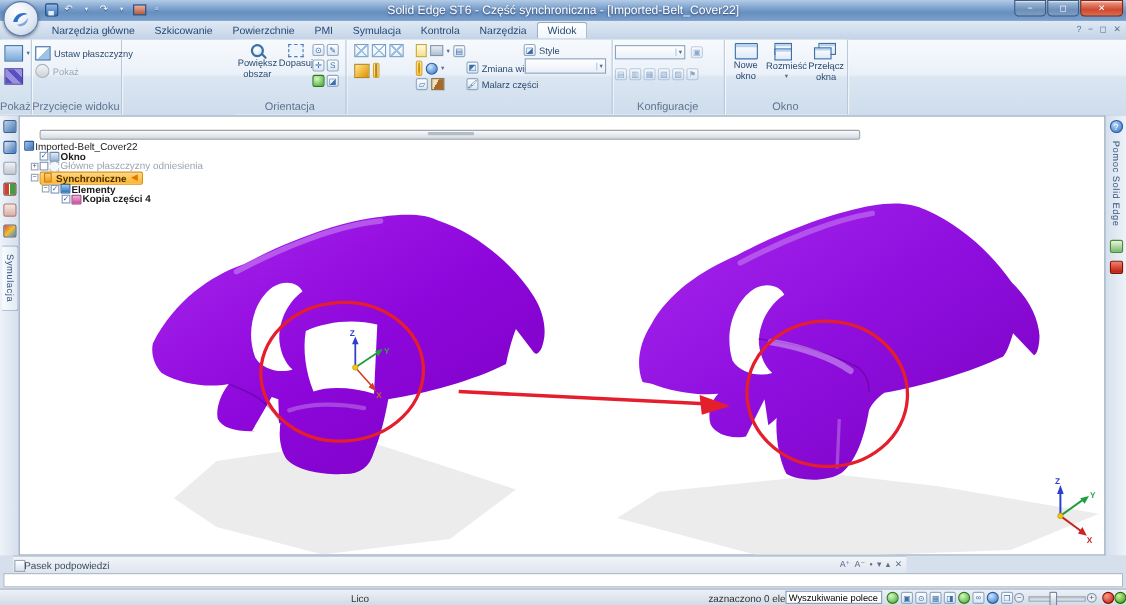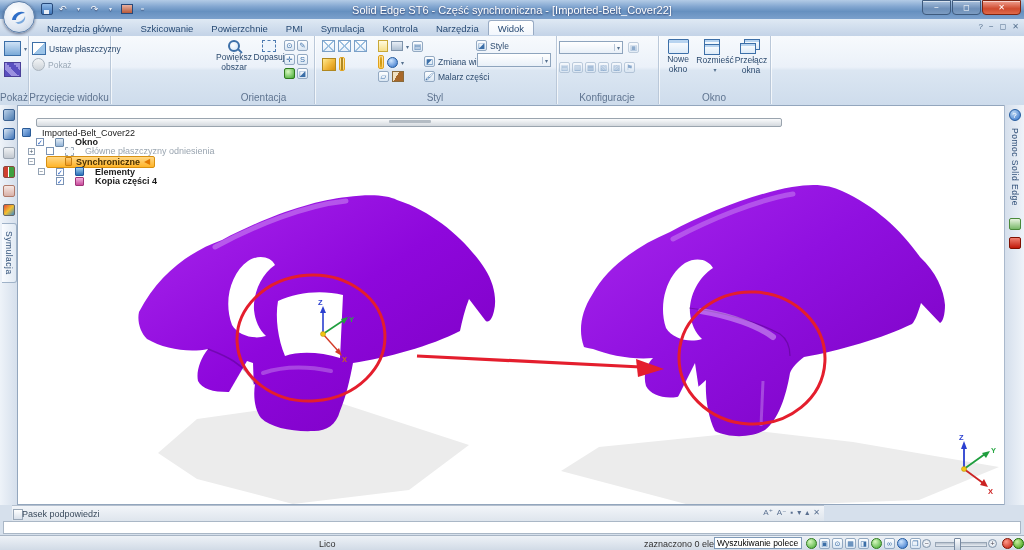--- a/index.html
+++ b/index.html
@@ -103,34 +103,34 @@
     border-left:none;border-radius:0 3px 3px 0;padding:7px 0;width:14px;display:flex;justify-content:center;}
   .viewport{position:absolute;left:17px;top:0;width:988px;height:400px;background:#ffffff;
     border:1px solid #93a6bd;box-sizing:border-box;}
   .scene{position:absolute;left:0;top:0;width:986px;height:398px;}
   .dockhandle{position:absolute;left:18px;top:12px;width:744px;height:7px;border:1px solid #9aa4ae;
     background:linear-gradient(#fafbfc,#d4d9de);border-radius:2px;z-index:6;}
   .dockhandle i{position:absolute;left:352px;top:1px;width:42px;height:3px;background:#b4bcc4;border-radius:1px;}
 
   
   .pf{position:absolute;left:4px;top:22px;z-index:6;font-size:9px;color:#1a1a1a;}
-  .pfrow{display:flex;align-items:center;gap:11px;height:9.4px;white-space:nowrap;}
+  .pfrow{display:flex;align-items:center;gap:1px;height:9.4px;white-space:nowrap;}
   .chk{width:8px;height:8px;border:1px solid #7a93b5;background:#fff;font-size:7px;line-height:7px;
     color:#2b62c4;text-align:center;box-sizing:border-box;}
   .exp{width:7px;height:7px;border:1px solid #93a2b4;background:#fff;font-size:6.5px;line-height:5px;
     text-align:center;color:#445566;box-sizing:border-box;}
   .pfico{width:9px;height:9px;border-radius:1px;box-sizing:border-box;}
   .pfico.doc{background:linear-gradient(135deg,#9fc4ef,#3a70b8);border:1px solid #2a5a96;}
   .pfico.base{background:linear-gradient(#e4edf6,#93b4d8);border:1px solid #6a88a8;}
   .pfico.dash{border:1px dashed #9aa7b6;background:#f5f8fb;}
   .pfico.elem{background:linear-gradient(#9fd0ef,#2a6fb8);border:1px solid #235a9e;}
   .pfico.copy{background:linear-gradient(#f2b2de,#c84a9a);border:1px solid #a03478;}
   .pfico.sync{width:7px;background:linear-gradient(#ffd27a,#f09a1e);border:1px solid #c87f10;}
   .hl{background:linear-gradient(#ffd786,#ffb428);border:1px solid #d89010;border-radius:2px;
-    padding:0 4px 0 18px;display:flex;align-items:center;gap:4px;color:#4a3000;font-weight:bold;height:10px;}
+    padding:0 4px 0 3px;display:flex;align-items:center;gap:4px;color:#4a3000;font-weight:bold;height:10px;}
   .hl .back{color:#e07800;font-size:8px;}
   .graytxt{color:#9aa5b0;}
 
   
   .promptbar{position:absolute;left:12px;top:505px;width:812px;height:16px;
     background:linear-gradient(#f2f5f9,#dde4ec);border-top:1px solid #b4c0cf;}
   .promptbar .plabel{position:absolute;left:10px;top:3px;font-size:9px;color:#3a4a5c;}
   .pico{position:absolute;left:1px;top:3px;width:8px;height:9px;border:1px solid #9aa8b8;background:linear-gradient(#fff,#d8e0ea);}
   .pricons{position:absolute;right:4px;top:2px;display:flex;gap:4px;align-items:center;
     font-size:8px;color:#5a7090;}
@@ -292,21 +292,20 @@
         <span class="mini">🖌</span>
         <span class="blabel">Malarz części</span>
       </div>
       <div class="hbtn" style="left:162px;top:4px;">
         <span class="mini">◪</span>
         <span class="blabel">Style</span>
       </div>
       <div class="combo" style="position:absolute;left:163px;top:17px;width:74px;height:14px;">
         <span class="drop">▾</span>
       </div>
-      <div class="grplabel">Styl</div>
     </div>
 
     <div class="grp" style="left:556px;width:102px;">
       <div class="combo" style="position:absolute;left:3px;top:5px;width:64px;height:13px;">
         <span class="drop">▾</span>
       </div>
       <span class="mini gray" style="position:absolute;left:72px;top:6px;">▣</span>
       <div class="hbtn" style="left:3px;top:26px;gap:2px;">
         <span class="mini gray">▤</span>
         <span class="mini gray">▥</span>

